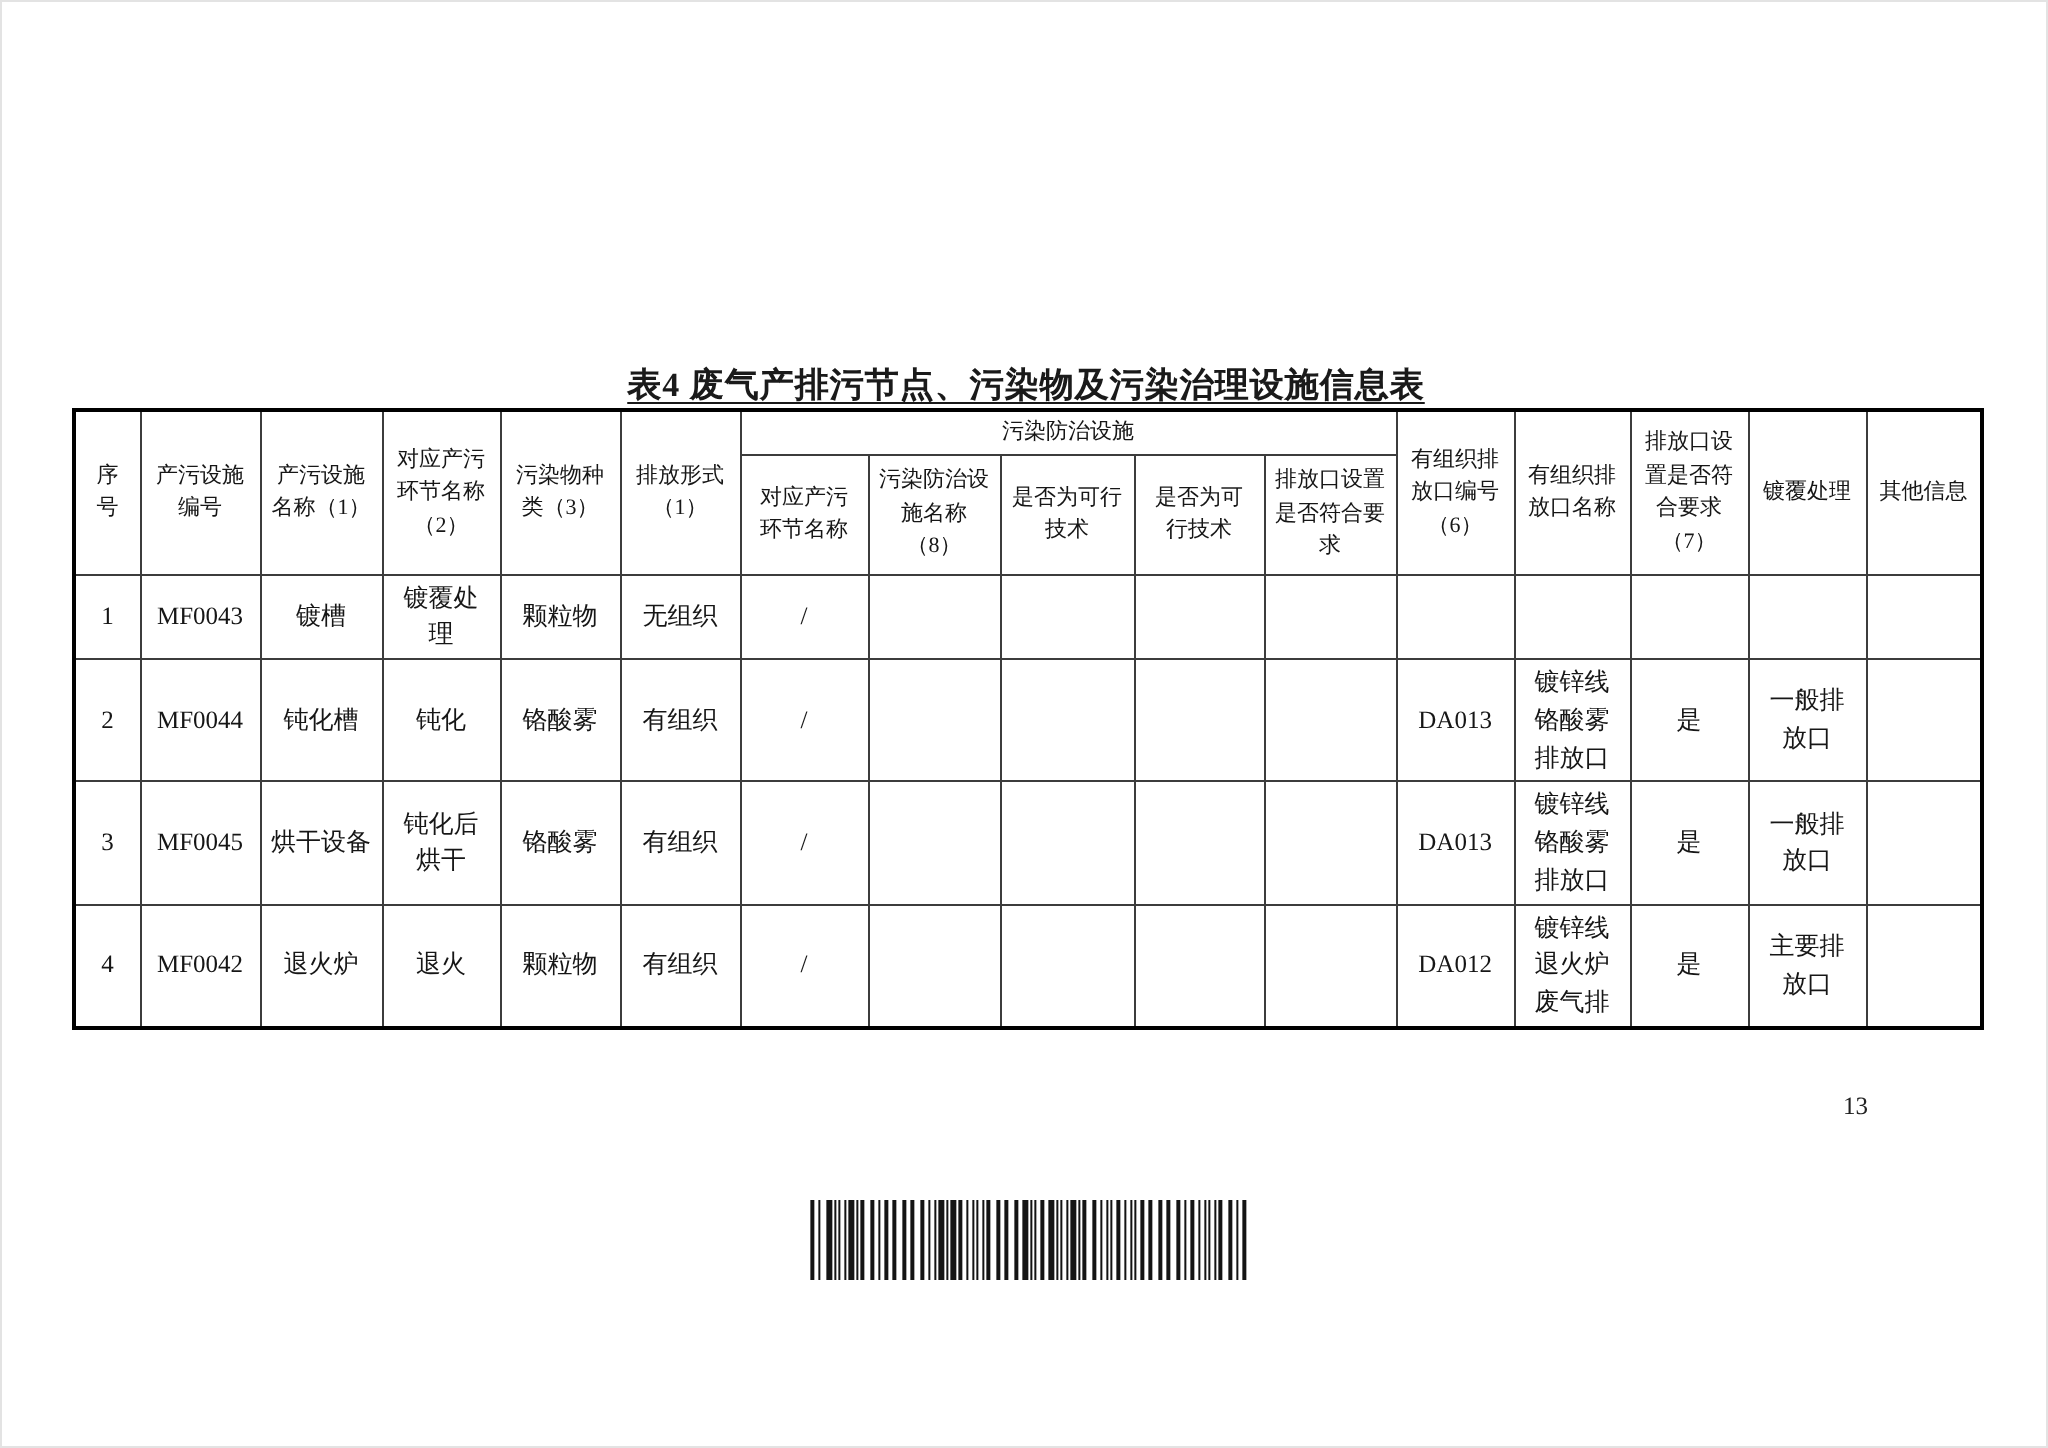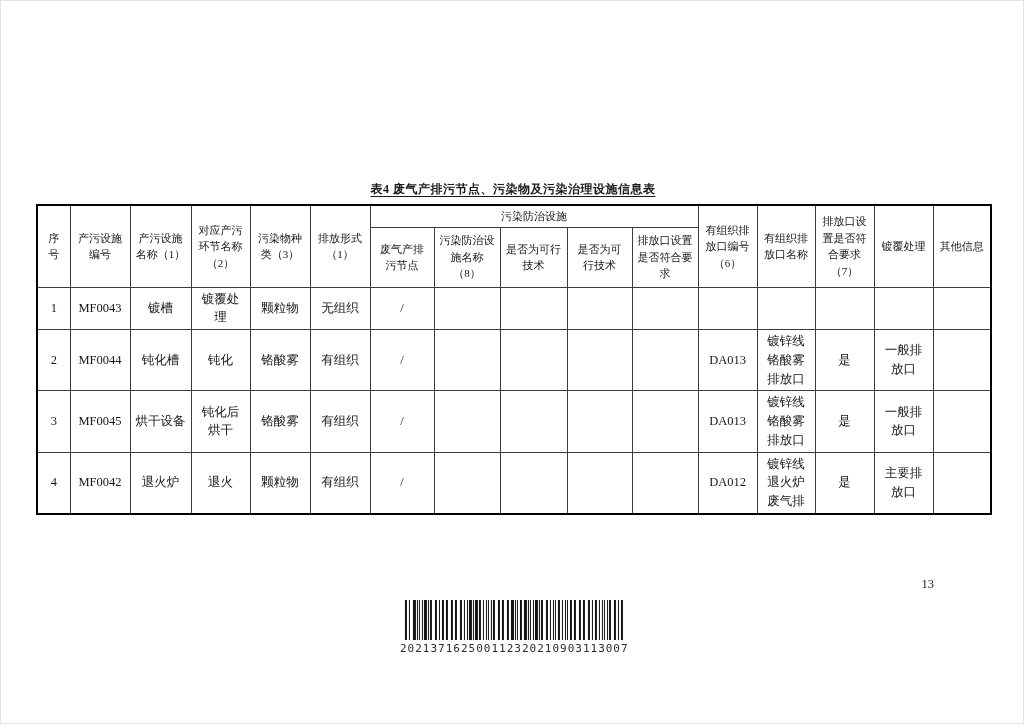--- a/index.html
+++ b/index.html
@@ -7,21 +7,21 @@
     position:relative;width:1024px;height:724px;background:#fff;
     font-family:"Liberation Serif",serif;color:#1a1a1a;overflow:hidden;
     box-sizing:border-box;border:1px solid #e3e3e3;
   }
   .heading{
     position:absolute;left:130px;top:135px;font-size:17px;font-weight:bold;
     letter-spacing:2.5px;white-space:nowrap;
   }
   .tbl-title{
     position:absolute;left:35px;top:180px;width:954px;text-align:center;
-    font-size:12px;font-weight:bold;text-decoration:underline;
+    font-size:17px;font-weight:bold;text-decoration:underline;
     text-underline-offset:3px;letter-spacing:0.5px;
   }
   table.emis{
     position:absolute;left:35px;top:203px;width:954px;
     border-collapse:collapse;table-layout:fixed;
     border:2px solid #000;
   }
   .emis th,.emis td{
     border:1px solid #3c3c3c;text-align:center;vertical-align:middle;
     padding:2px 5px;word-break:break-all;line-height:1.5;
@@ -32,21 +32,21 @@
   .emis td{font-size:12.5px;}
   tr.hr1{height:20px;}
   tr.hr2{height:60px;}
   tbody tr{height:57px;}
   tbody tr.r1{height:38px;}
   col.c0{width:33px}col.c1{width:60px}col.c2{width:61px}col.c3{width:59px}
   col.c4{width:60px}col.c5{width:60px}col.c6{width:64px}col.c7{width:66px}
   col.c8{width:67px}col.c9{width:65px}col.c10{width:66px}col.c11{width:59px}
   col.c12{width:58px}col.c13{width:59px}col.c14{width:59px}col.c15{width:58px}
   .pageno{
-    position:absolute;top:576px;right:89px;font-size:12.5px;color:#222;
+    position:absolute;top:545px;right:89px;font-size:12.5px;color:#222;
   }
   .barcode-wrap{
     position:absolute;left:50%;top:599px;transform:translateX(-49%);
     text-align:center;
   }
   .bars{height:40px;font-size:0;white-space:nowrap;}
   .bars span{display:inline-block;height:100%;background:#141414;vertical-align:top;}
   .digits{
     margin-top:2px;font-family:"DejaVu Sans Mono",monospace;
     font-size:11px;letter-spacing:1px;color:#2b2b2b;white-space:nowrap;
@@ -88,21 +88,21 @@
         <th rowspan="2">污染物种类（3）</th>
         <th rowspan="2">排放形式（1）</th>
         <th colspan="5">污染防治设施</th>
         <th rowspan="2">有组织排放口编号（6）</th>
         <th rowspan="2">有组织排放口名称</th>
         <th rowspan="2">排放口设置是否符合要求（7）</th>
         <th rowspan="2">镀覆处理</th>
         <th rowspan="2">其他信息</th>
       </tr>
       <tr class="hr2">
-        <th>废气产排污节点</th>
+        <th>对应产污环节名称</th>
         <th>污染防治设施名称（8）</th>
         <th>是否为可行技术</th>
         <th>是否为可行技术</th>
         <th>排放口设置是否符合要求</th>
       </tr>
     </thead>
     <tbody>
       <tr class="r1">
         <td>1</td>
         <td>MF0043</td>
@@ -175,16 +175,15 @@
         <td>主要排放口</td>
         <td></td>
       </tr>
     </tbody>
   </table>
 
   <div class="pageno">13</div>
 
   <div class="barcode-wrap">
     <div class="bars"><span style="width:2px;margin-right:2px"></span><span style="width:1px;margin-right:3px"></span><span style="width:3px;margin-right:1px"></span><span style="width:1px;margin-right:1px"></span><span style="width:1px;margin-right:2px"></span><span style="width:1px;margin-right:1px"></span><span style="width:3px;margin-right:1px"></span><span style="width:1px;margin-right:1px"></span><span style="width:2px;margin-right:3px"></span><span style="width:2px;margin-right:2px"></span><span style="width:1px;margin-right:2px"></span><span style="width:2px;margin-right:2px"></span><span style="width:2px;margin-right:3px"></span><span style="width:2px;margin-right:2px"></span><span style="width:2px;margin-right:3px"></span><span style="width:2px;margin-right:2px"></span><span style="width:1px;margin-right:2px"></span><span style="width:1px;margin-right:1px"></span><span style="width:3px;margin-right:1px"></span><span style="width:1px;margin-right:1px"></span><span style="width:3px;margin-right:1px"></span><span style="width:2px;margin-right:2px"></span><span style="width:1px;margin-right:2px"></span><span style="width:1px;margin-right:1px"></span><span style="width:1px;margin-right:2px"></span><span style="width:1px;margin-right:1px"></span><span style="width:2px;margin-right:3px"></span><span style="width:2px;margin-right:2px"></span><span style="width:2px;margin-right:3px"></span><span style="width:2px;margin-right:2px"></span><span style="width:3px;margin-right:1px"></span><span style="width:1px;margin-right:1px"></span><span style="width:1px;margin-right:2px"></span><span style="width:2px;margin-right:2px"></span><span style="width:3px;margin-right:1px"></span><span style="width:1px;margin-right:1px"></span><span style="width:1px;margin-right:2px"></span><span style="width:1px;margin-right:1px"></span><span style="width:3px;margin-right:1px"></span><span style="width:1px;margin-right:1px"></span><span style="width:2px;margin-right:3px"></span><span style="width:2px;margin-right:2px"></span><span style="width:1px;margin-right:2px"></span><span style="width:1px;margin-right:1px"></span><span style="width:1px;margin-right:2px"></span><span style="width:2px;margin-right:2px"></span><span style="width:1px;margin-right:2px"></span><span style="width:1px;margin-right:1px"></span><span style="width:1px;margin-right:2px"></span><span style="width:2px;margin-right:2px"></span><span style="width:2px;margin-right:3px"></span><span style="width:2px;margin-right:2px"></span><span style="width:2px;margin-right:3px"></span><span style="width:2px;margin-right:2px"></span><span style="width:1px;margin-right:2px"></span><span style="width:2px;margin-right:2px"></span><span style="width:1px;margin-right:2px"></span><span style="width:1px;margin-right:1px"></span><span style="width:1px;margin-right:2px"></span><span style="width:1px;margin-right:1px"></span><span style="width:2px;margin-right:3px"></span><span style="width:2px;margin-right:2px"></span><span style="width:1px;margin-right:2px"></span><span style="width:2px;margin-right:0px"></span></div>
-    <div class="digits">202137162500112320210903113007</div>
   </div>
 
 </div>
 
 </body></html>

